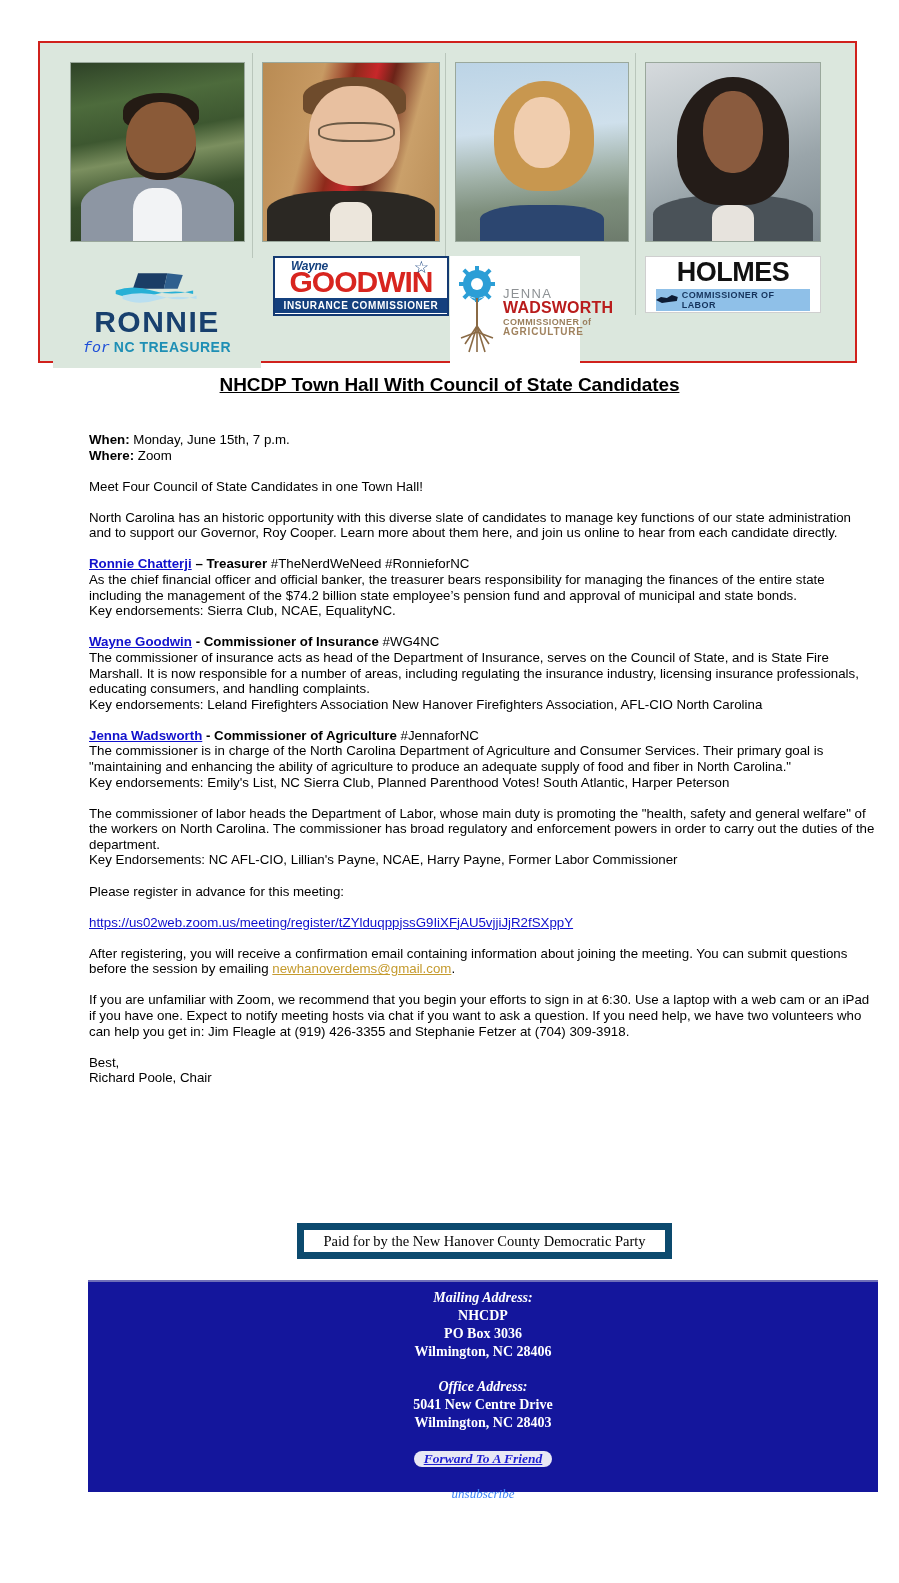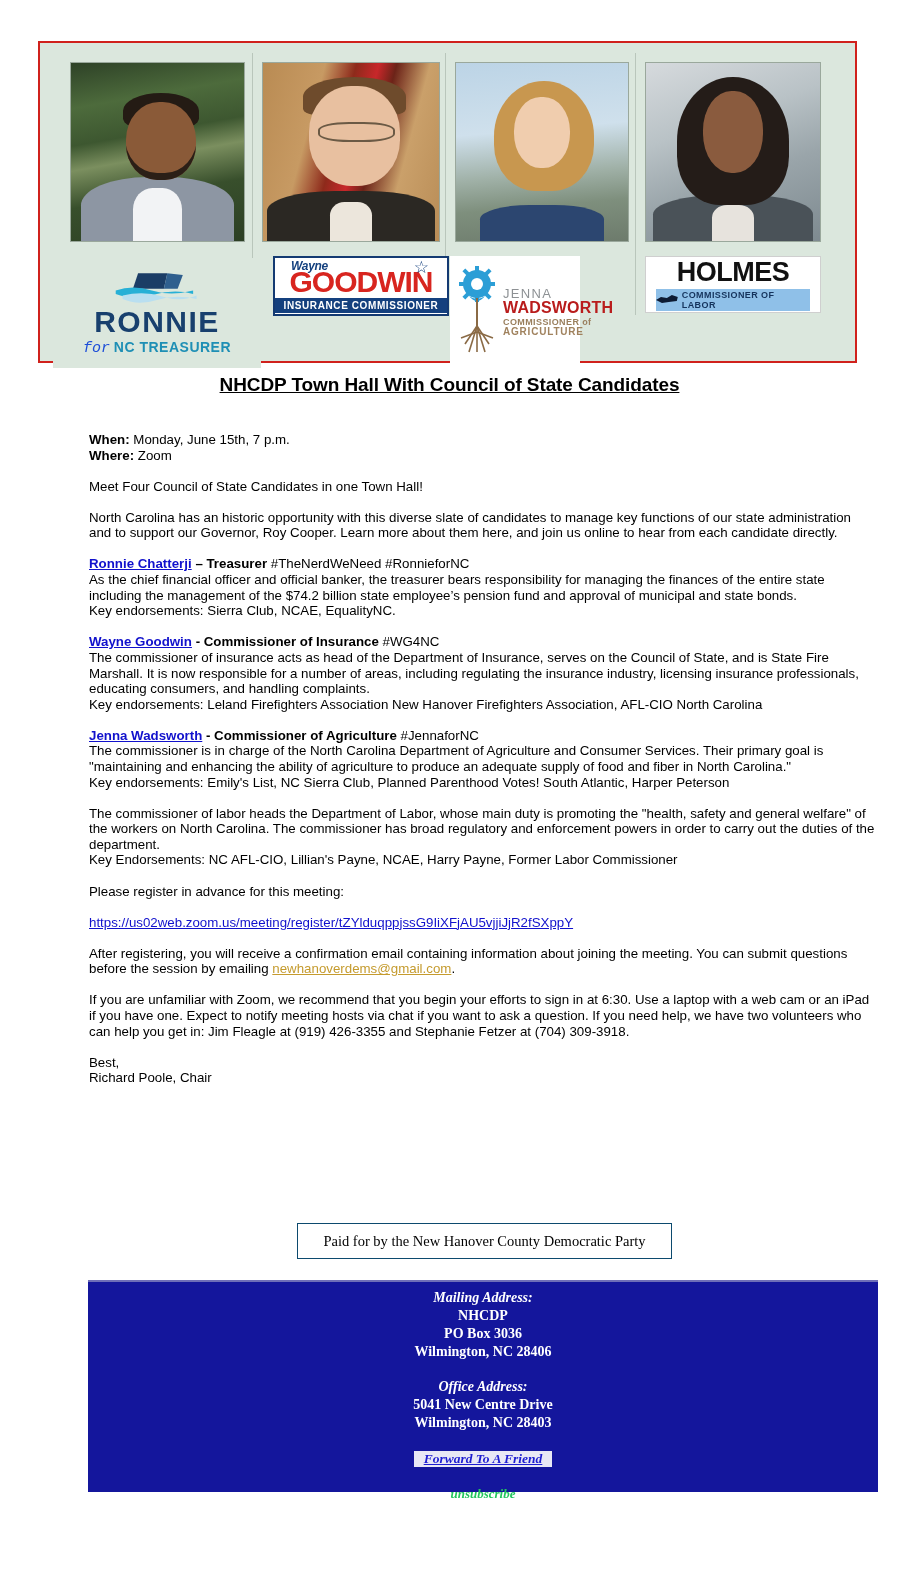--- a/index.html
+++ b/index.html
@@ -220,45 +220,45 @@
   .body-wrap p { margin:0; }
   .gap { height:15.5px; }
   .b { font-weight:bold; }
   a.cand { font-weight:bold; color:#1111cc; text-decoration:underline; }
   a.url { color:#1111cc; text-decoration:underline; word-break:break-all; }
   a.mail { color:#c59b2e; text-decoration:underline; }
 
   
   .paid-box {
     position:absolute; left:297px; top:1223px; width:375px; height:36px;
-    border:1px solid #0c4a6e; box-sizing:border-box;
+    border:7px solid #0c4a6e; box-sizing:border-box;
     display:flex; align-items:center; justify-content:center;
     font-family:"Liberation Serif", serif; font-size:14.5px;
   }
 
   
   .footer {
     position:absolute; left:88px; top:1280px; width:790px; height:212px;
     background:#14169c; box-sizing:border-box;
     border-top:2px solid #6f6fb8;
     font-family:"Liberation Serif", serif;
     color:#ffffff; text-align:center;
     padding-top:7px;
   }
   .footer .fline { font-weight:bold; font-size:14px; line-height:18px; }
   .footer .fital { font-weight:bold; font-style:italic; font-size:14px; line-height:18px; }
   .footer .fgap { height:17px; }
   .fwd-link {
     display:inline-block;
     background:#e8e8f5; color:#1c1cd0;
     font-style:italic; font-weight:bold; font-size:13.5px;
-    text-decoration:underline; padding:0 10px;
+    text-decoration:underline; padding:0 10px;border-radius:8px;
   }
   .unsub {
-    font-style:italic; font-weight:bold; font-size:13px; color:#22c55e;
+    font-style:italic; font-weight:normal; font-size:13px; color:#3b82f6;
     text-decoration:none;
   }
 </style>
 </head>
 <body>
 
 <div class="banner">
   <div class="banner-inner">
 
     <div class="divider" style="left:212px"></div>

